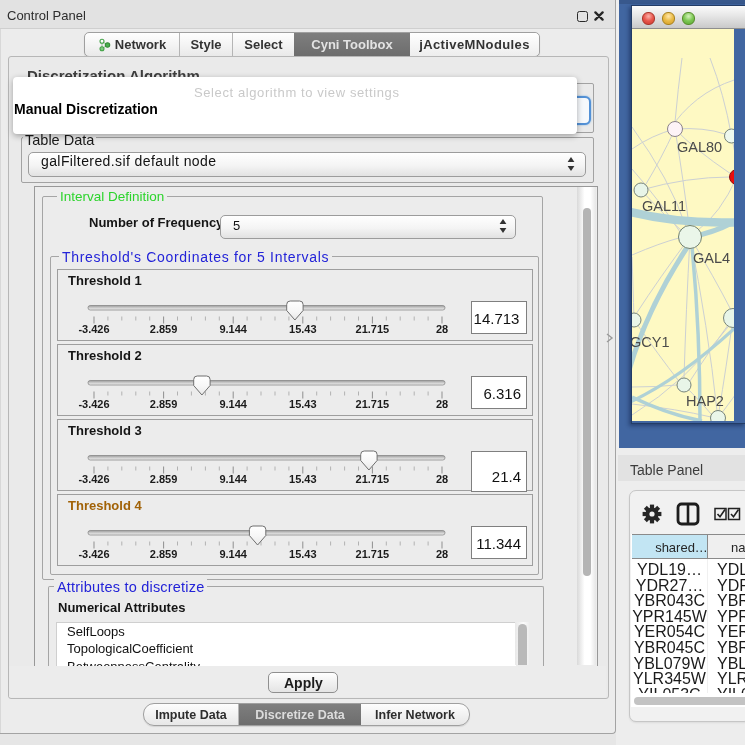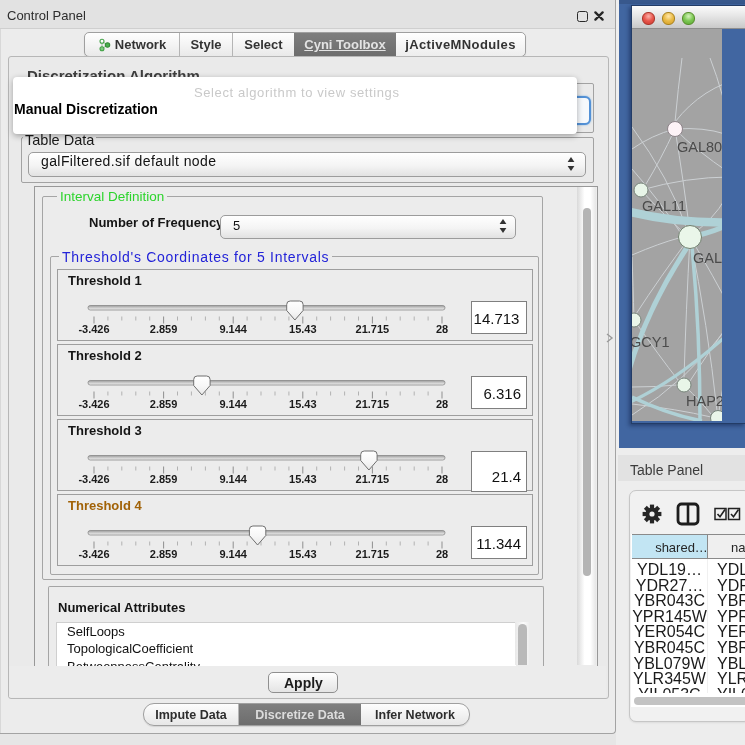--- a/index.html
+++ b/index.html
@@ -29,21 +29,21 @@
           <svg width="13" height="14" viewBox="0 0 13 14" style="margin-right:4px;">
             <path d="M4 3.5 L4 10.5 M4.8 4 L9 6.5 M4.8 10 L9 7.5" stroke="#9fb7a0" stroke-width="1"></path>
             <circle cx="4" cy="3.2" r="2" fill="#fff" stroke="#44a348" stroke-width="1.1"></circle>
             <circle cx="4" cy="10.8" r="2" fill="#7ec97f" stroke="#44a348" stroke-width="1.1"></circle>
             <circle cx="9.5" cy="7" r="2.2" fill="#49b04d" stroke="#358a39" stroke-width="1.1"></circle>
           </svg>
           <span>Network</span>
         </div>
         <div style="width:52px;display:flex;align-items:center;justify-content:center;border-right:1px solid #b5b5b5;">Style</div>
         <div style="width:61px;display:flex;align-items:center;justify-content:center;">Select</div>
-        <div style="width:102px;display:flex;align-items:center;justify-content:center;background:linear-gradient(#7e7e7e,#6d6d6d);color:#e3e3e3;text-decoration:underline;">Cyni Toolbox</div>
+        <div style="width:116px;display:flex;align-items:center;justify-content:center;background:linear-gradient(#7e7e7e,#6d6d6d);color:#e3e3e3;">Cyni Toolbox</div>
         <div style="width:129px;display:flex;align-items:center;justify-content:center;background:linear-gradient(#fff,#f6f6f6 50%,#ededed);border-radius:0 5px 5px 0;letter-spacing:0.4px;">jActiveMNodules</div>
       </div>
     </div>
 
     <div class="abs" style="left:8px;top:56px;width:599px;height:641px;background:#eaeaea;border:1px solid #b7b7b7;border-radius:3px;"></div>
 
     <div class="abs" style="left:21px;top:83px;width:571px;height:48px;border:1px solid #a2a2a2;border-radius:2px;"></div>
     <div class="txt" style="left:27px;top:67px;font-size:15px;font-weight:bold;color:#3f3f3f;">Discretization Algorithm</div>
 
     <div class="abs" style="left:556px;top:96px;width:31px;height:25px;border:2.5px solid #5391d6;border-radius:6px;background:#f6f9fc;box-shadow:0 0 2px #79aede;"></div>
@@ -279,20 +279,21 @@
           <text x="175.2" y="62.5" font-size="11" font-weight="bold" fill="#1b1b1b" text-anchor="middle" font-family="Liberation Sans,sans-serif">9.144</text>
           <text x="244.8" y="62.5" font-size="11" font-weight="bold" fill="#1b1b1b" text-anchor="middle" font-family="Liberation Sans,sans-serif">15.43</text>
           <text x="314.4" y="62.5" font-size="11" font-weight="bold" fill="#1b1b1b" text-anchor="middle" font-family="Liberation Sans,sans-serif">21.715</text>
           <text x="384.0" y="62.5" font-size="11" font-weight="bold" fill="#1b1b1b" text-anchor="middle" font-family="Liberation Sans,sans-serif">28</text>
         <path d="M 191.4 34.5 Q 191.4 31 194.9 31 L 204.3 31 Q 207.8 31 207.8 34.5 L 207.8 40.5 L 199.6 50 L 191.4 40.5 Z" fill="url(#th3)" stroke="#6f6f6f" stroke-width="1"></path>
       </svg>
       <div class="abs" style="left:413px;top:31px;width:49px;height:23px;background:#fff;border:1px solid #7f7f7f;font-size:15px;color:#111;text-align:right;padding:8px 5px 0 0;">11.344</div>
     </div>
 
     <div class="abs" style="left:48px;top:586px;width:494px;height:80px;border:1px solid #a5a5a5;border-top-left-radius:2px;border-top-right-radius:2px;border-bottom:none;"></div>
+    <div class="txt" style="left:54px;top:579px;font-size:14.5px;letter-spacing:0.2px;color:#2323d8;background:#ececec;padding:0 3px;">Attributes to discretize</div>
     <div class="txt" style="left:58px;top:600px;font-size:13px;font-weight:bold;color:#151515;">Numerical Attributes</div>
 
     <div class="abs" style="left:56px;top:622px;width:459px;height:44px;background:#ffffff;border-top:1px solid #cfcfcf;border-left:1px solid #cfcfcf;overflow:hidden;">
       <div class="txt" style="left:10px;top:1px;font-size:13px;color:#111;">SelfLoops</div>
       <div class="txt" style="left:10px;top:18px;font-size:13px;color:#111;">TopologicalCoefficient</div>
       <div class="txt" style="left:10px;top:36px;font-size:13px;color:#111;">BetweennessCentrality</div>
     </div>
     <div class="abs" style="left:515px;top:622px;width:14px;height:43px;background:linear-gradient(90deg,#e8e8e8,#fbfbfb 60%,#eee);"></div>
     <div class="abs" style="left:518px;top:624px;width:9px;height:41px;background:#b9b9b9;border-radius:4.5px 4.5px 0 0;"></div>
 
@@ -320,21 +321,21 @@
   <div class="abs" style="left:619px;top:0;width:126px;height:448px;background:#4166a1;"></div>
   <div class="abs" style="left:619px;top:0;width:126px;height:4px;background:#38588c;"></div>
 
   <div class="abs" style="left:631px;top:5px;width:114px;height:417px;border-left:1px solid #233c66;border-top:1px solid #233c66;border-bottom:1px solid #233c66;box-shadow:-2px 2px 4px rgba(10,25,60,0.45);"></div>
   <div class="abs" style="left:632px;top:6px;width:113px;height:22px;background:linear-gradient(#fbfbfb,#e6e6e6 45%,#c9c9c9);border-bottom:1px solid #8e8e8e;"></div>
 
   <div class="abs" style="left:642px;top:11.5px;width:11px;height:11px;border-radius:6px;background:radial-gradient(circle at 50% 30%, #f9a9a2 5%, #e8564c 50%, #ce3a30 95%);border:0.5px solid #a8362c;"></div>
   <div class="abs" style="left:662px;top:11.5px;width:11px;height:11px;border-radius:6px;background:radial-gradient(circle at 50% 30%, #fde3a2 5%, #e9ba45 50%, #d59f28 95%);border:0.5px solid #a8821f;"></div>
   <div class="abs" style="left:682px;top:11.5px;width:11px;height:11px;border-radius:6px;background:radial-gradient(circle at 50% 30%, #cdeeb2 5%, #7cc753 50%, #5da834 95%);border:0.5px solid #578c2b;"></div>
 
-  <div class="abs" style="left:632px;top:29px;width:90px;height:392px;background:#a3a3a3;overflow:hidden;">
+  <div class="abs" style="left:632px;top:29px;width:102px;height:392px;background:#fef9c3;overflow:hidden;">
     <svg width="113" height="392" viewBox="0 0 113 392" style="position:absolute;left:0;top:0;">
       <g fill="none" stroke="#ccd0d3" stroke-width="1">
         <path d="M 43 93 Q 70 58 113 48"></path>
         <path d="M 0 120 Q 20 106 43 100"></path>
         <path d="M 50 29 Q 46 60 43 93"></path>
         <path d="M 78 29 Q 92 65 99.5 107"></path>
         <path d="M 43 100 Q 72 98 93 105"></path>
         <path d="M 43 100 Q 62 120 99 145"></path>
         <path d="M 43 100 Q 28 132 14 155"></path>
         <path d="M 43 100 Q 52 155 57 197"></path>

